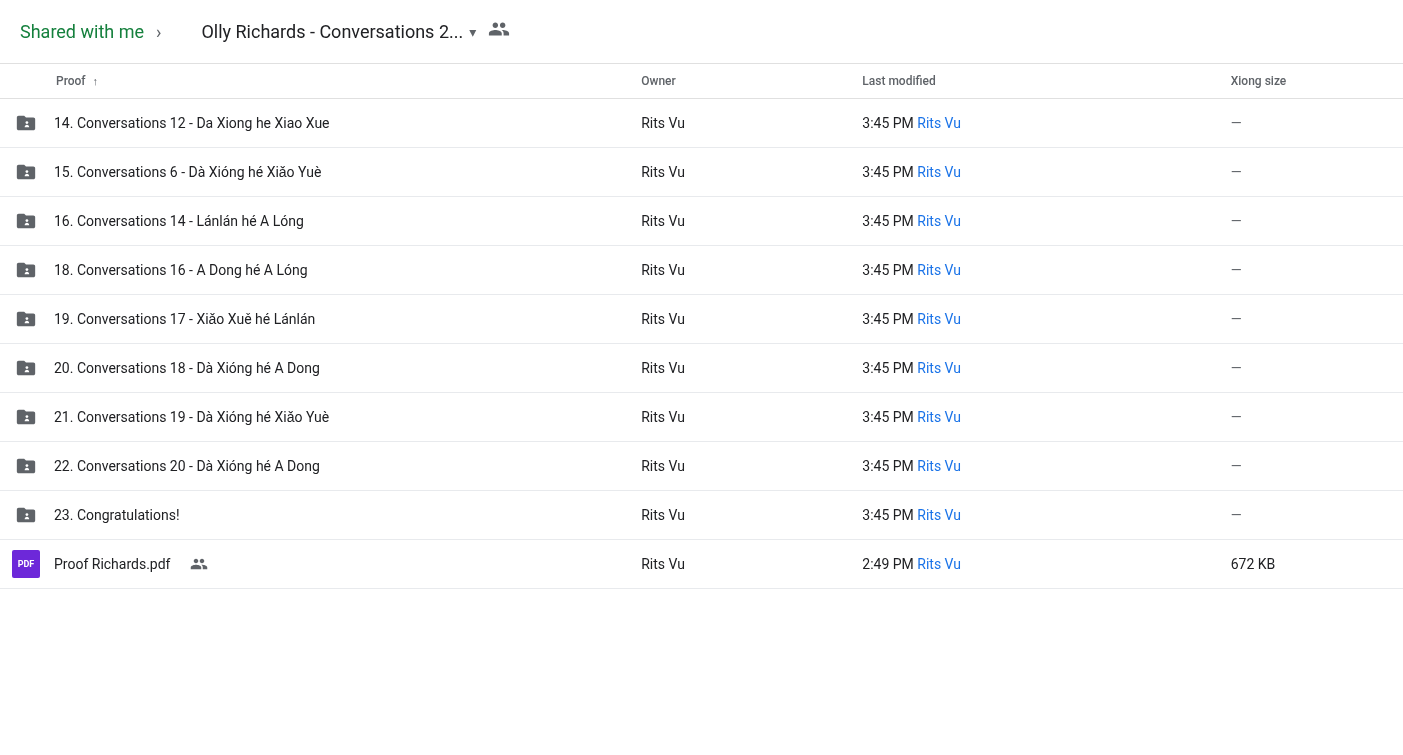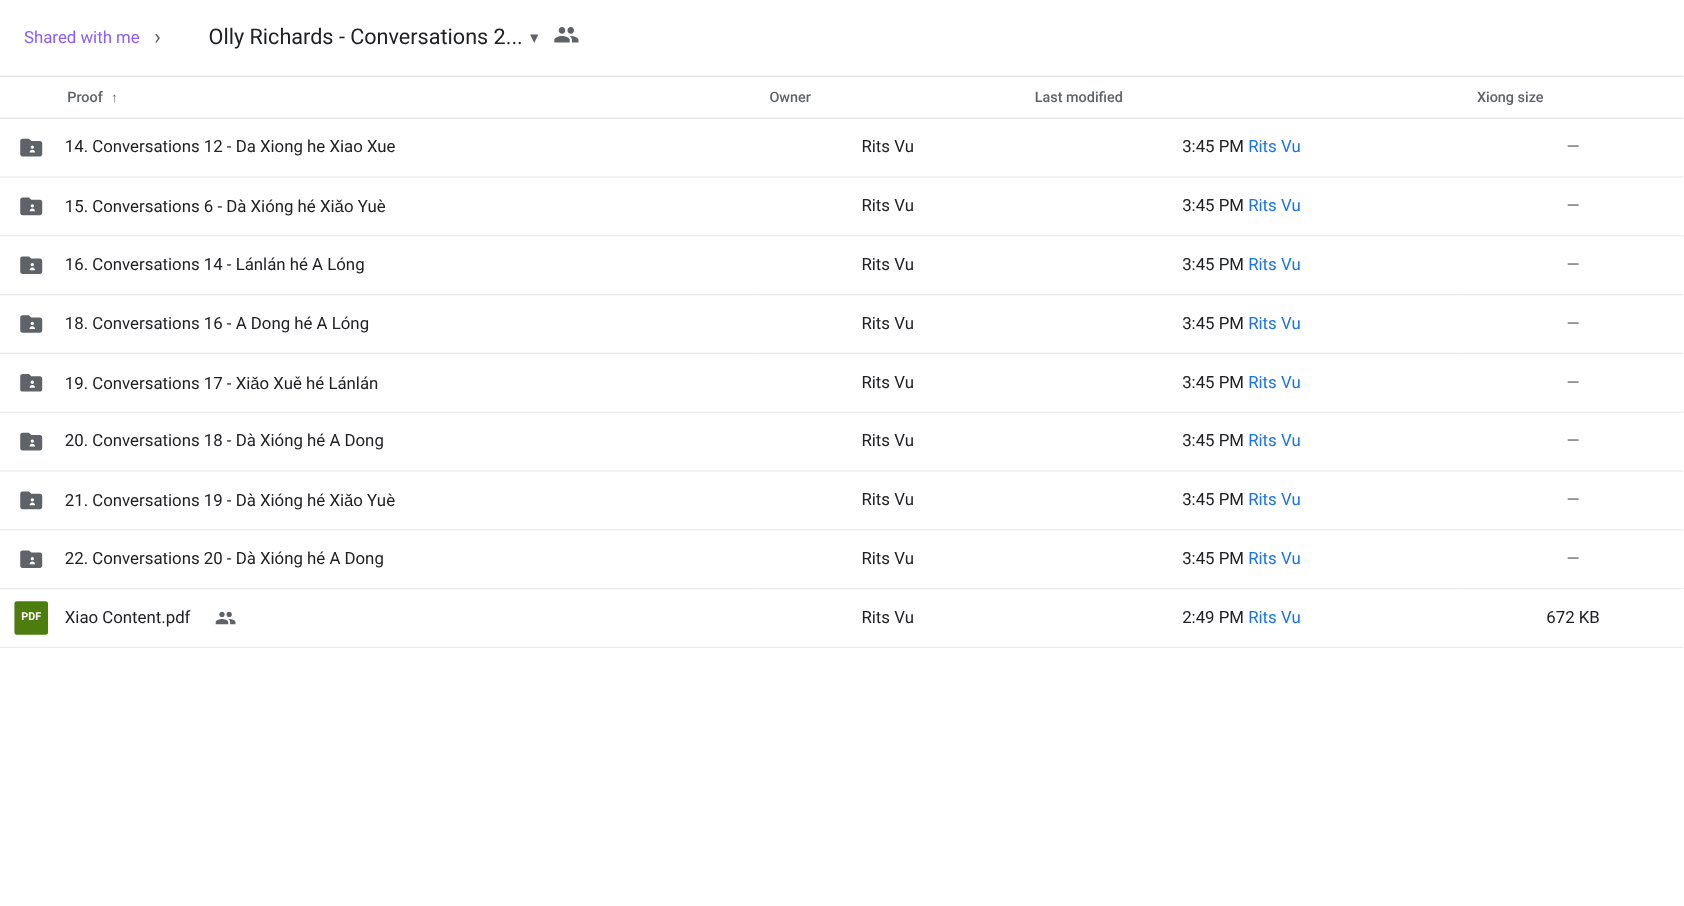--- a/index.html
+++ b/index.html
@@ -12,22 +12,22 @@
 
     
     .header {
       display: flex;
       align-items: center;
       padding: 14px 20px;
       border-bottom: 1px solid #e0e0e0;
       gap: 8px;
     }
     .breadcrumb-item {
-      color: #8b5cf6;
-      font-size: 14px;
+      color: #15803d;
+      font-size: 18px;
       font-weight: 400;
       cursor: pointer;
     }
     .breadcrumb-separator {
       color: #5f6368;
       font-size: 18px;
       margin: 0 4px;
     }
     .breadcrumb-current {
       display: flex;
@@ -72,21 +72,20 @@
     }
     .sort-icon {
       display: inline-block;
       margin-left: 4px;
       font-size: 11px;
       color: #5f6368;
     }
     .file-table tbody tr {
       border-bottom: 1px solid #e8eaed;
       cursor: pointer;
-      text-align: center;
     }
     .file-table td {
       padding: 16px 12px;
       font-size: 14px;
       color: #202124;
     }
     .file-table td.name-cell {
       display: flex;
       align-items: center;
       gap: 14px;
@@ -102,21 +101,21 @@
       color: #5f6368;
     }
     .folder-icon svg {
       width: 22px;
       height: 22px;
     }
     .pdf-icon {
       width: 28px;
       height: 28px;
       flex-shrink: 0;
-      background: #4d7c0f;
+      background: #6d28d9;
       color: #fff;
       font-size: 9px;
       font-weight: 700;
       display: flex;
       align-items: center;
       justify-content: center;
       border-radius: 2px;
     }
     .owner-cell {
       color: #1a73e8;
@@ -305,22 +304,39 @@
     </svg>
           </div>
           <span>22. Conversations 20 - Dà Xióng hé A Dong</span>
         </td>
         <td class="owner-cell">Rits Vu</td>
         <td class="modified-cell"><span>3:45 PM </span><span class="modified-by">Rits Vu</span></td>
         <td class="size-cell"><span class="dash">—</span></td>
       </tr>
       <tr>
         <td class="name-cell">
+          <div class="folder-icon">
+            <svg viewBox="0 0 24 24" width="24" height="24">
+      <path fill="#5f6368" d="M10 4H4c-1.1 0-1.99.9-1.99 2L2 18c0 1.1.9 2 2 2h16c1.1 0 2-.9 2-2V8c0-1.1-.9-2-2-2h-8l-2-2z"></path>
+      <g transform="translate(10.5,10)">
+        <circle cx="2.5" cy="1.5" r="1.5" fill="#fff"></circle>
+        <path fill="#fff" d="M0 6.5C0 5.12 1.12 4 2.5 4S5 5.12 5 6.5H0z"></path>
+      </g>
+    </svg>
+          </div>
+          <span>23. Congratulations!</span>
+        </td>
+        <td class="owner-cell">Rits Vu</td>
+        <td class="modified-cell"><span>3:45 PM </span><span class="modified-by">Rits Vu</span></td>
+        <td class="size-cell"><span class="dash">—</span></td>
+      </tr>
+      <tr>
+        <td class="name-cell">
           <div class="pdf-icon">PDF</div>
-          <span>Xiao Content.pdf</span>
+          <span>Proof Richards.pdf</span>
           <span class="shared-badge">
             <svg viewBox="0 0 24 24" width="18" height="18" fill="#5f6368">
       <path d="M16 11c1.66 0 2.99-1.34 2.99-3S17.66 5 16 5c-1.66 0-3 1.34-3 3s1.34 3 3 3zm-8 0c1.66 0 2.99-1.34 2.99-3S9.66 5 8 5C6.34 5 5 6.34 5 8s1.34 3 3 3zm0 2c-2.33 0-7 1.17-7 3.5V19h14v-2.5c0-2.33-4.67-3.5-7-3.5zm8 0c-.29 0-.62.02-.97.05 1.16.84 1.97 1.97 1.97 3.45V19h6v-2.5c0-2.33-4.67-3.5-7-3.5z"></path>
     </svg>
           </span>
         </td>
         <td class="owner-cell">Rits Vu</td>
         <td class="modified-cell"><span>2:49 PM </span><span class="modified-by">Rits Vu</span></td>
         <td class="size-cell">672 KB</td>
       </tr>

